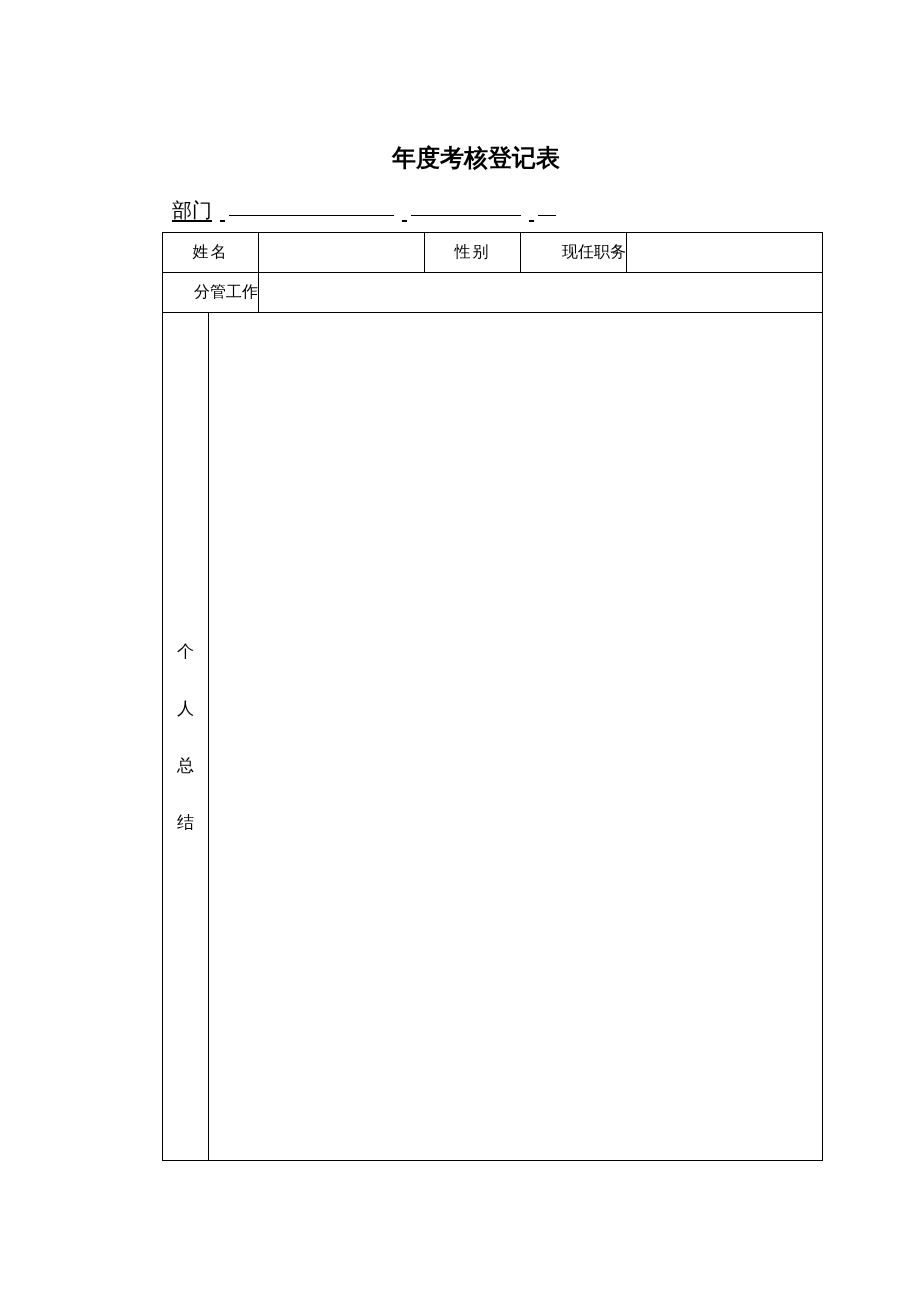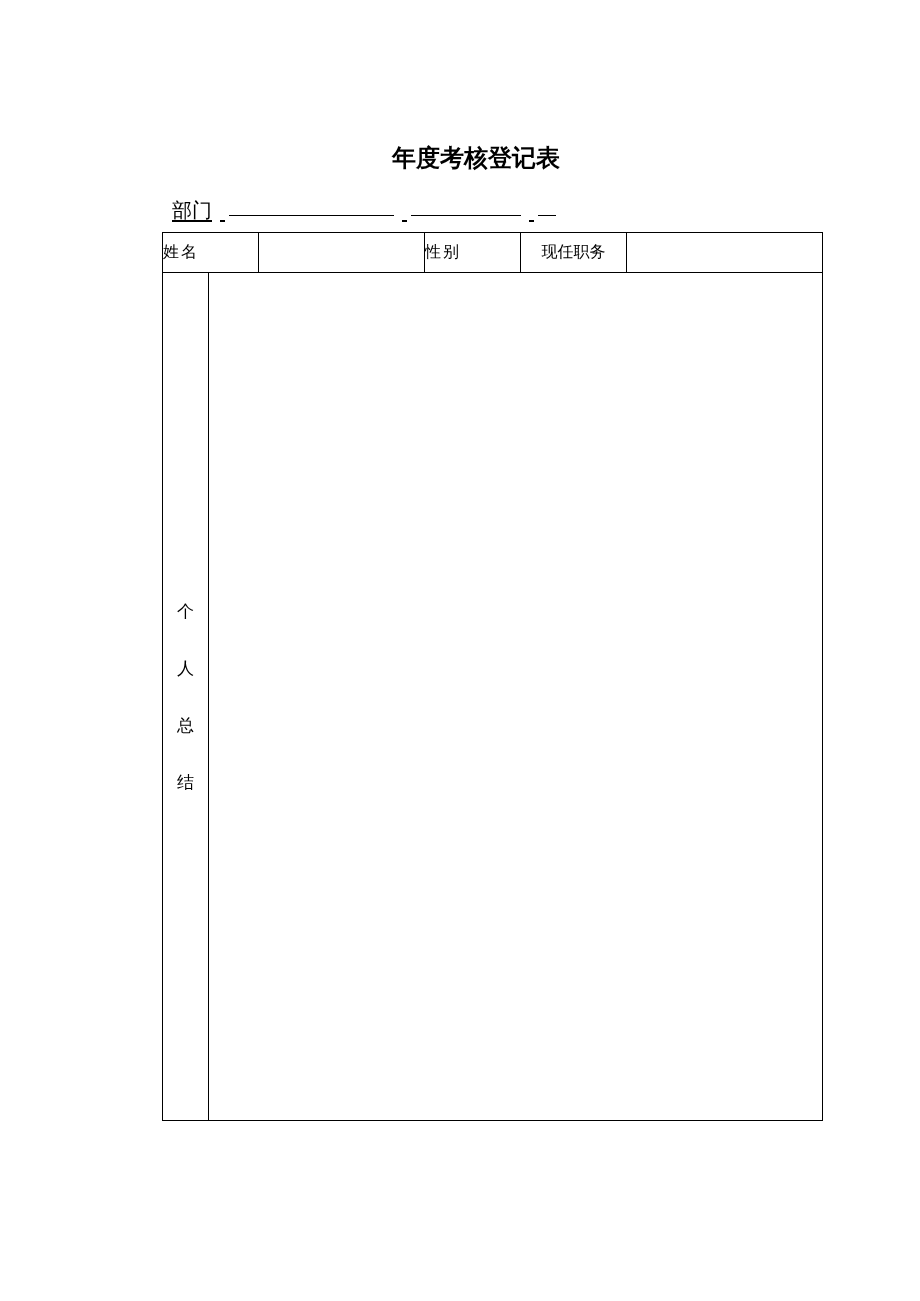--- a/index.html
+++ b/index.html
@@ -58,24 +58,25 @@
     table.form td {
       border: 1px solid #000;
       font-size: 16px;
       vertical-align: middle;
       padding: 0;
     }
     .row1 td, .row2 td {
       height: 40px;
     }
     .lbl {
+      text-align: center;
       letter-spacing: 2px;
     }
     .lbl-wide {
-      text-align: center;
+      text-align: right;
     }
     .summary-row td {
       height: 848px;
     }
     .vertical-label {
       text-align: center;
       vertical-align: middle;
     }
     .vchar {
       display: block;
@@ -113,20 +114,24 @@
       <col class="col-f">
     </colgroup>
     <tbody>
         <tr class="row1">
       <td class="lbl" colspan="2">姓名</td>
       <td></td>
       <td class="lbl">性别</td>
       <td class="lbl-wide">现任职务</td>
       <td></td>
     </tr>
+    <tr class="row2">
+      <td class="lbl-wide" colspan="2">分管工作</td>
+      <td colspan="4"></td>
+    </tr>
     <tr class="summary-row">
       <td class="vertical-label">
         <span class="vchar">个</span>
         <span class="vchar">人</span>
         <span class="vchar">总</span>
         <span class="vchar">结</span>
       </td>
       <td colspan="5"></td>
     </tr>
   </tbody>

